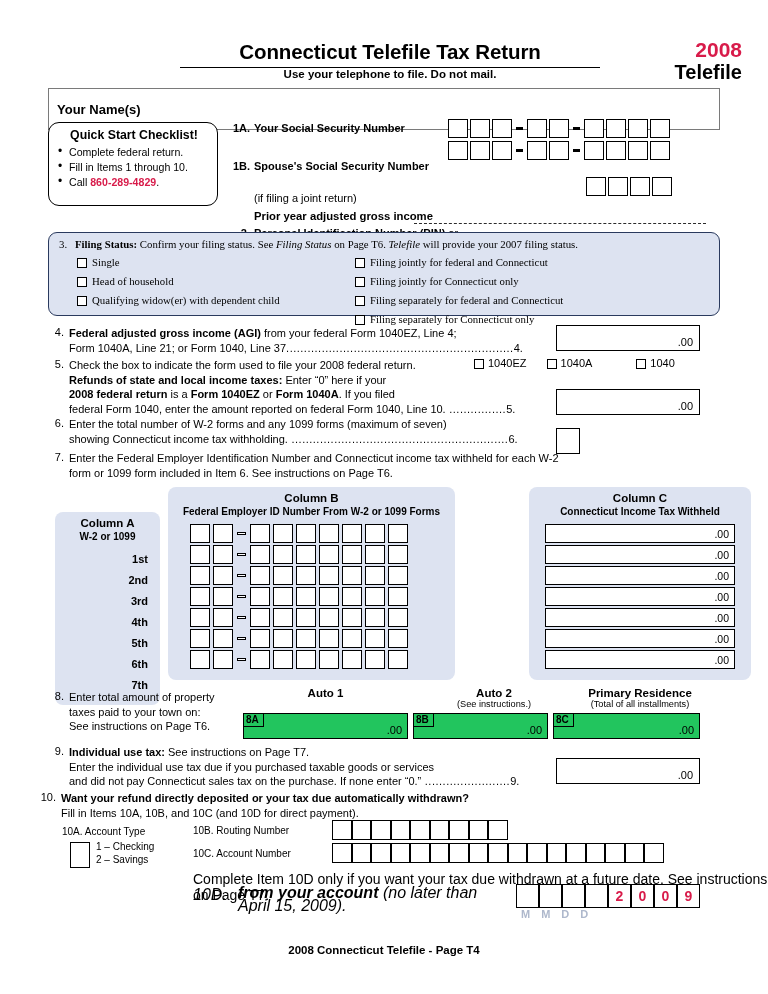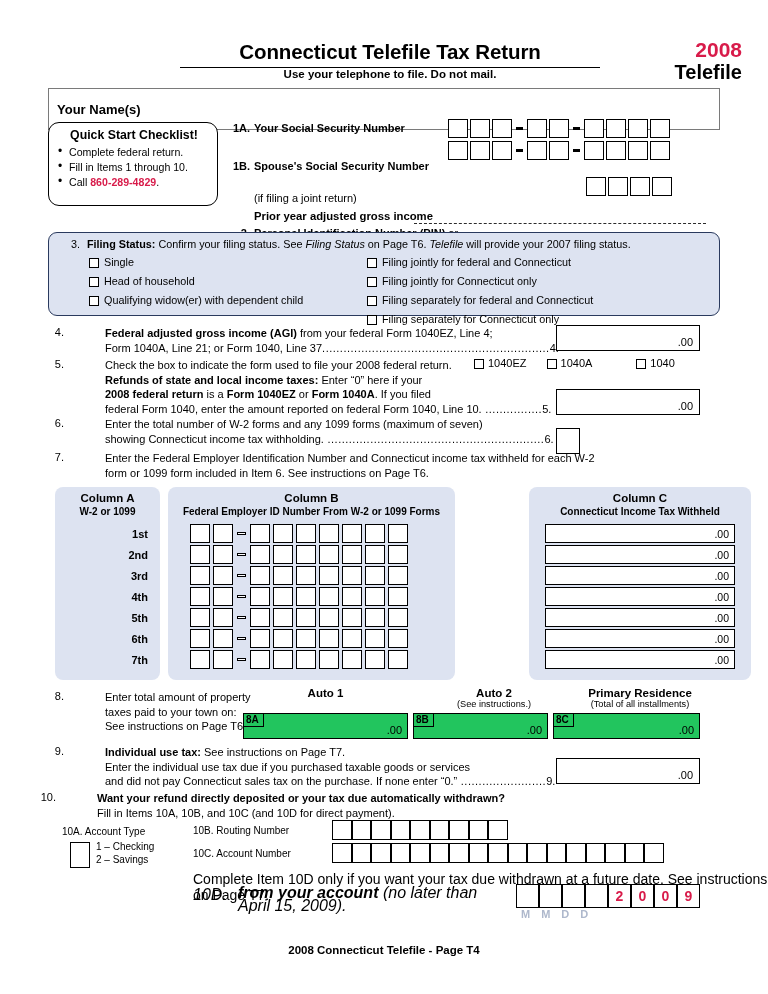--- a/index.html
+++ b/index.html
@@ -87,39 +87,40 @@
   .pyagi-lbl { position: absolute; left: 30px; top: 0; font-size: 11.3px; font-weight: bold; }
   .pyagi-line {
     position: absolute; left: 190px; top: 13px; width: 292px;
     border-bottom: 1.3px dashed #2b2b2b;
   }
 
   
   .fs {
     position: absolute; left: 48px; top: 232px; width: 672px; height: 84px;
     background: #dde3f1; border: 1.2px solid #2a3a5e; border-radius: 9px;
-    padding: 5px 22px;
+    padding: 5px 10px;
+    font-family: Liberation Serif, serif;
   }
   .fs-head { font-size: 10.8px; }
   .fs-head b { font-weight: bold; }
   .fs-head i { font-style: italic; }
   .fs-cols { position: relative; margin-top: 3px; }
   .fs-opt {
     position: absolute; font-size: 10.8px;
     display: flex; align-items: flex-start; gap: 5px;
   }
   .cb {
     width: 10px; height: 10px; border: 1.4px solid #000; background: #fff;
     display: inline-block; flex: none; margin-top: 2px;
   }
 
   
   .item { position: absolute; font-size: 11px; }
   .item .n { position: absolute; left: 0; width: 22px; text-align: right; }
-  .item .body { position: absolute; left: 27px; line-height: 14.5px; margin-left: 36px; }
+  .item .body { position: absolute; left: 27px; line-height: 14.5px; }
   b.bb { font-weight: bold; }
 
   .amtbox {
     position: absolute; border: 1.4px solid #000; background: #fff;
     height: 26px;
     font-size: 11px;
     display: flex; align-items: flex-end; justify-content: flex-end;
     padding: 0 6px 2px 0;
   }
   .smallbox {
@@ -127,21 +128,21 @@
     width: 24px; height: 26px;
   }
   .dots { letter-spacing: 0.5px; }
 
   
   .tblwrap { position: absolute; left: 55px; top: 487px; width: 650px; height: 193px; }
   .panel {
     position: absolute; top: 0; height: 193px;
     background: #dde3f1; border-radius: 8px;
   }
-  .pA { left: 0; width: 105px; }
+  .pA { left: 0; width: 105px; margin-top: 25px; }
   .pB { left: 113px; width: 287px; }
   .pC { left: 474px; width: 222px; }
   .colhead {
     text-align: center; font-size: 11.5px; font-weight: bold; padding-top: 5px;
     line-height: 13px;
   }
   .colhead .sub { font-size: 10px; font-weight: bold; }
   .rowlbl {
     position: absolute; right: 12px; font-size: 11px; font-weight: bold;
   }

